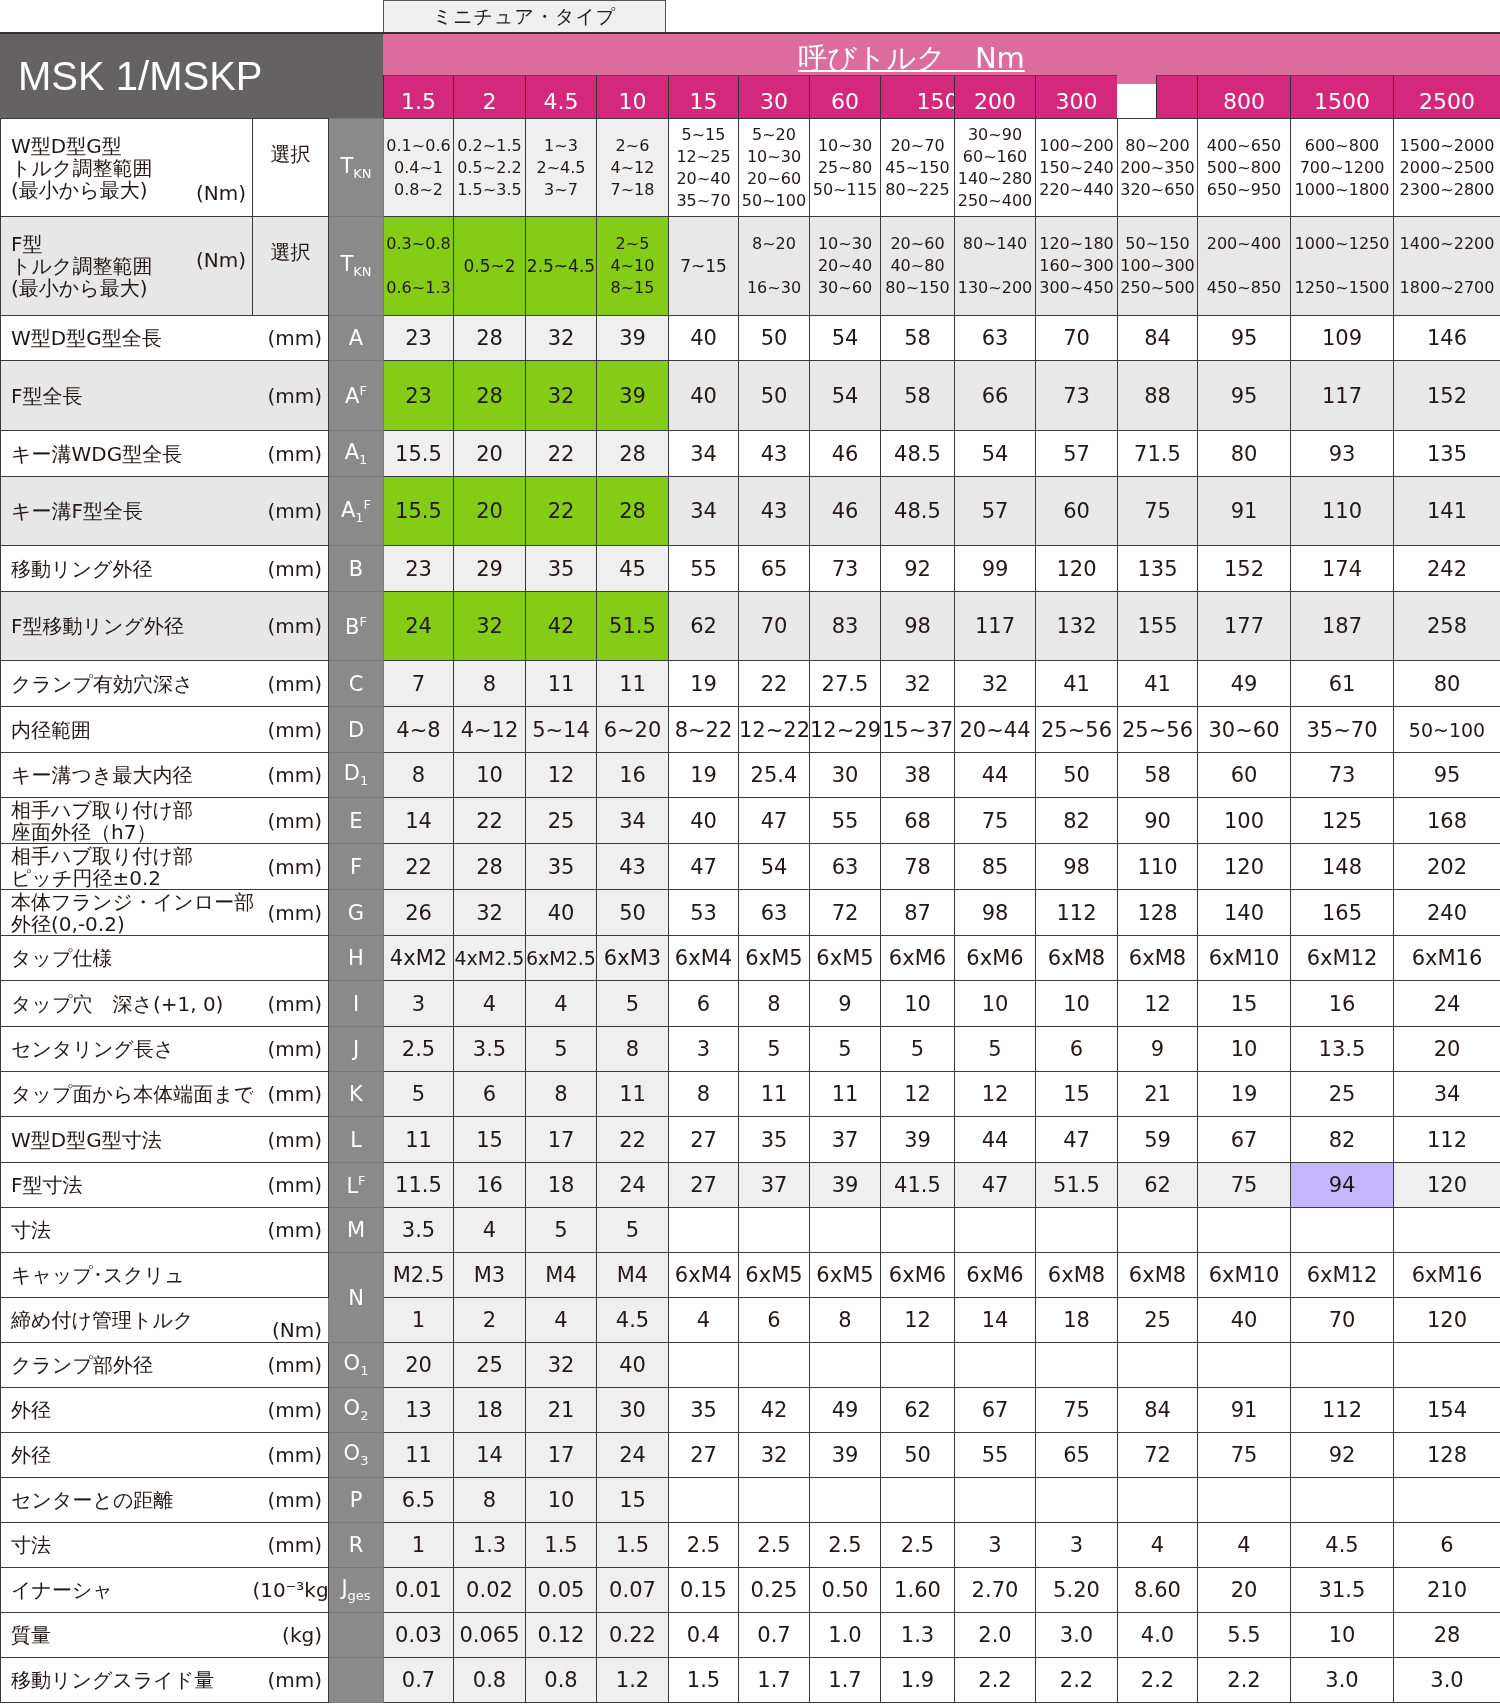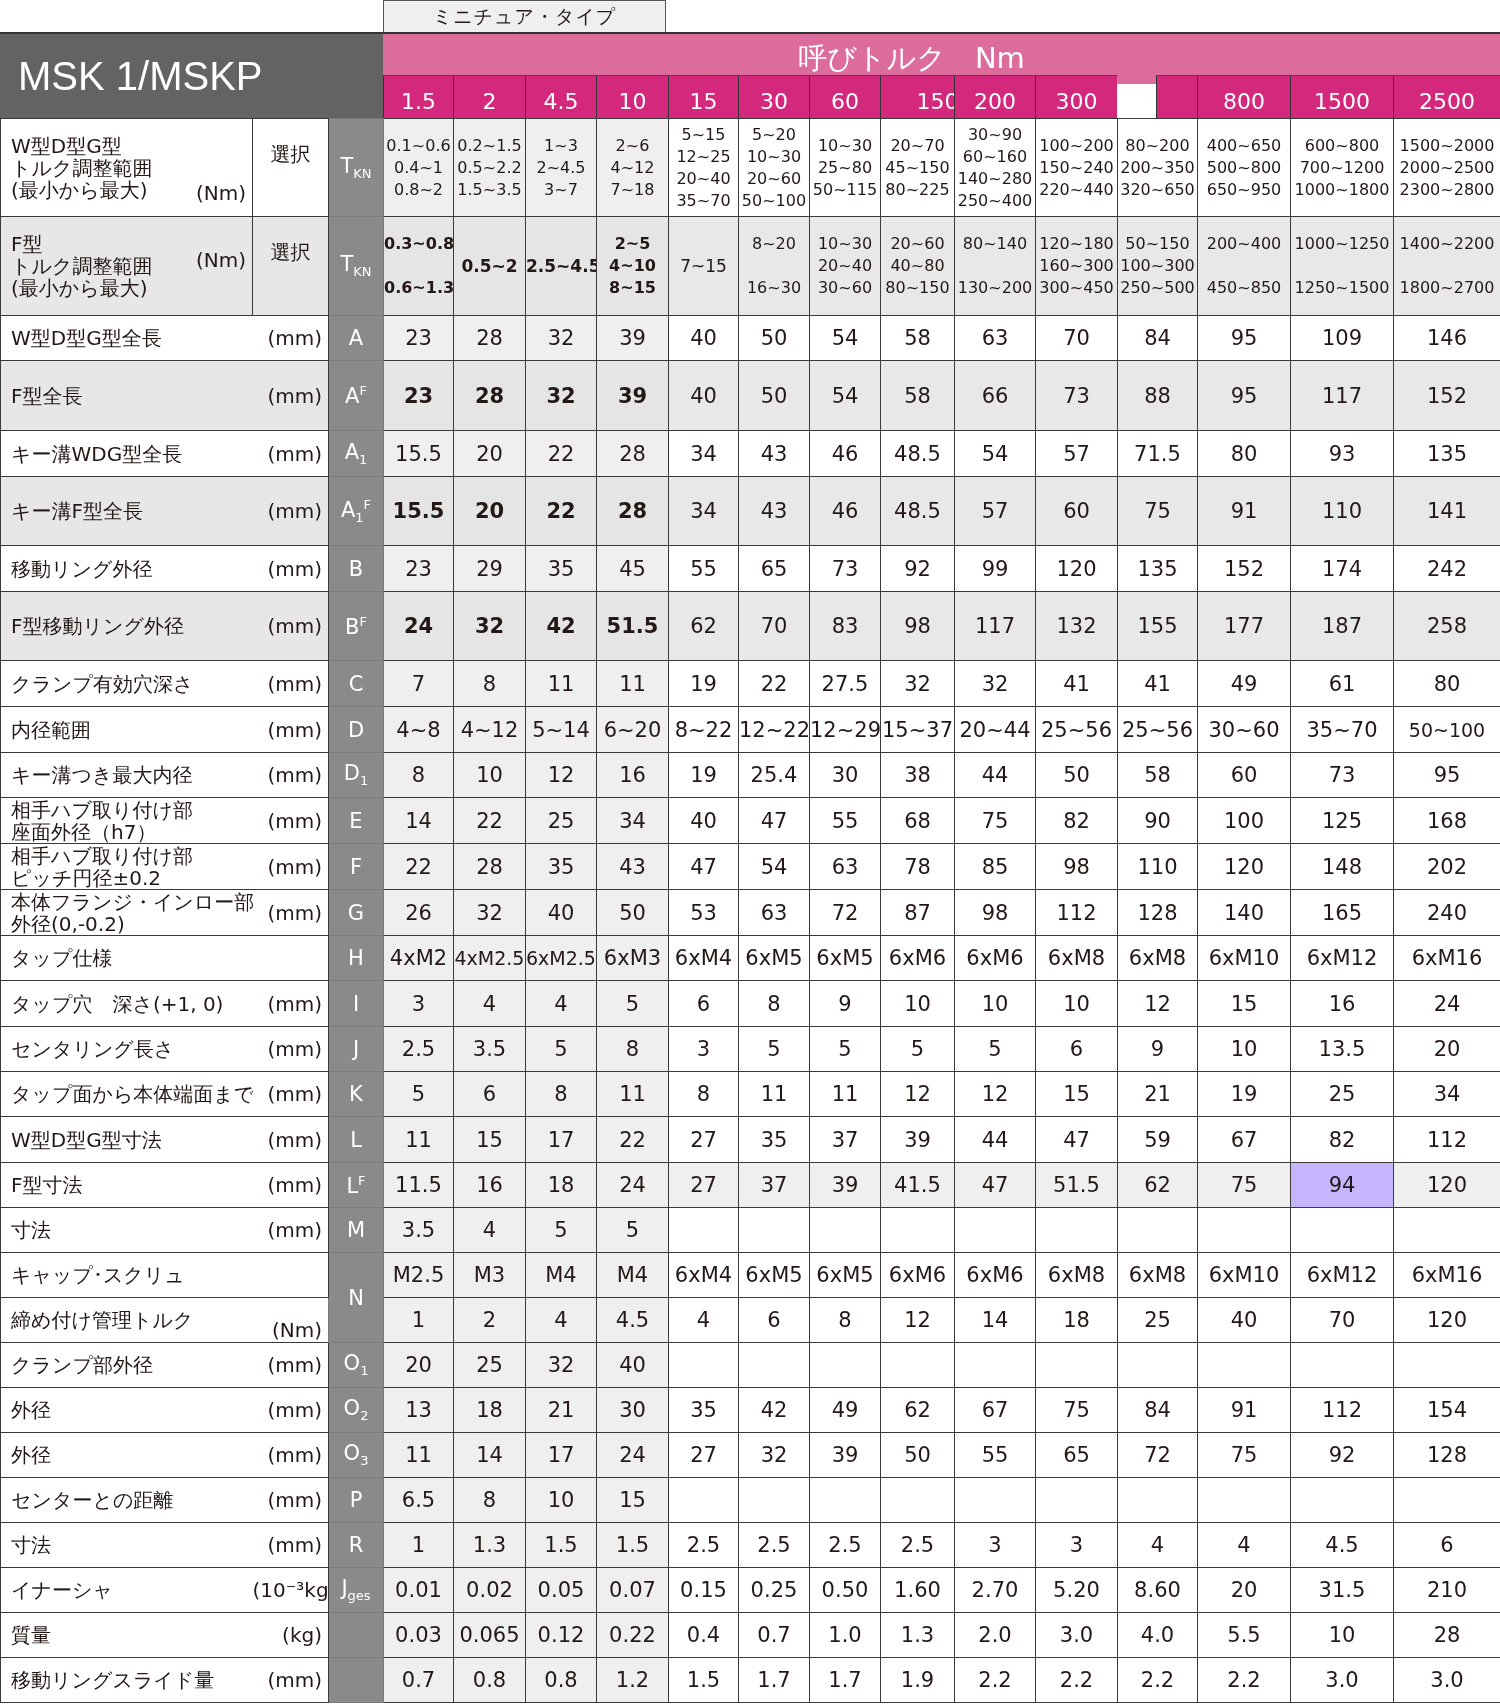--- a/index.html
+++ b/index.html
@@ -1,32 +1,32 @@
 <!DOCTYPE html>
 <html><head>
 <meta charset="utf-8">
 <style>
   html,body{margin:0;padding:0;background:#fff;}
   body{width:1500px;height:1706px;position:relative;font-family:"DejaVu Sans","Liberation Sans",sans-serif;color:#231815;overflow:hidden;}
   .abs{position:absolute;box-sizing:border-box;}
   .mini-tab{left:383px;top:0;width:283px;height:32px;background:#efefef;border:1px solid #555;border-bottom:none;font-size:19px;display:flex;align-items:center;justify-content:center;letter-spacing:1px;}
   .title-cell{left:0;top:32px;width:383px;height:86px;background:#656263;color:#fff;font-size:40px;display:flex;align-items:center;padding-left:18px;border-top:2px solid #333;font-family:"Liberation Sans",sans-serif;}
-  .torque-band{left:383px;top:32px;width:1117px;height:52px;background:#dc6c9c;color:#fff;font-size:29px;display:flex;align-items:center;justify-content:center;border-top:2px solid #333;}
+  .torque-band{left:383px;top:32px;width:1117px;height:52px;background:#dc6c9c;color:#fff;font-size:29px;display:flex;align-items:center;justify-content:center;border-top:2px solid #333;text-decoration:underline;}
   .torque-band span{margin-left:-60px;}
   .hdr-num{top:75px;height:43px;background:#d3287b;color:#fff;font-size:22px;display:flex;align-items:flex-end;justify-content:center;padding-bottom:4px;border-left:1px solid #333;border-top:1px solid #a01d5c;}
   table{position:absolute;left:0;top:118px;border-collapse:collapse;table-layout:fixed;width:1500px;}
   td{border:1px solid #3a3a3a;padding:0;font-size:21px;text-align:center;vertical-align:middle;overflow:hidden;white-space:nowrap;}
   td.lbl{text-align:left;padding-left:10px;font-size:20px;line-height:22px;border-right:none;}
   td.unit{text-align:right;padding-right:6px;font-size:20px;border-left:none;}
   td.sel{font-size:20px;vertical-align:top;padding-top:22px;}
   td.sym{background:#8a8a8a;color:#fff;font-size:21px;border-color:#7a7a7a;}
   td.sym sub,td.sym sup{font-size:13px;}
   tr.shade td.lbl, tr.shade td.unit, tr.shade td.sel{background:#e7e7e8;}
   td.m{background:#efefef;}
-  tr.shade td.m{background:#e5e5e5;font-weight:bold;}
+  tr.shade td.m{background:#84cc16;}
   tr.shade td.d{background:#e8e8e9;}
   td.d{background:#fff;}
   .rng{font-size:17px;line-height:22px;white-space:pre;display:block;}
   .rng.sm{font-size:16px;}
   .twoline{font-size:17px;line-height:19px;}
 </style>
 </head>
 <body>
 
 <div class="abs mini-tab">ミニチュア・タイプ</div>

